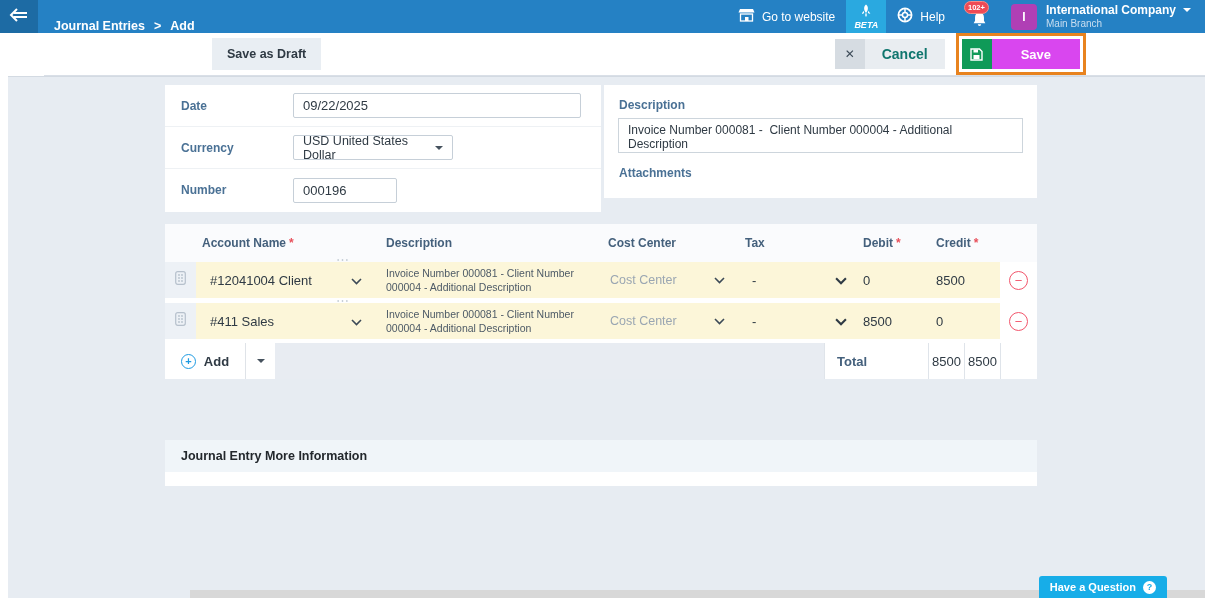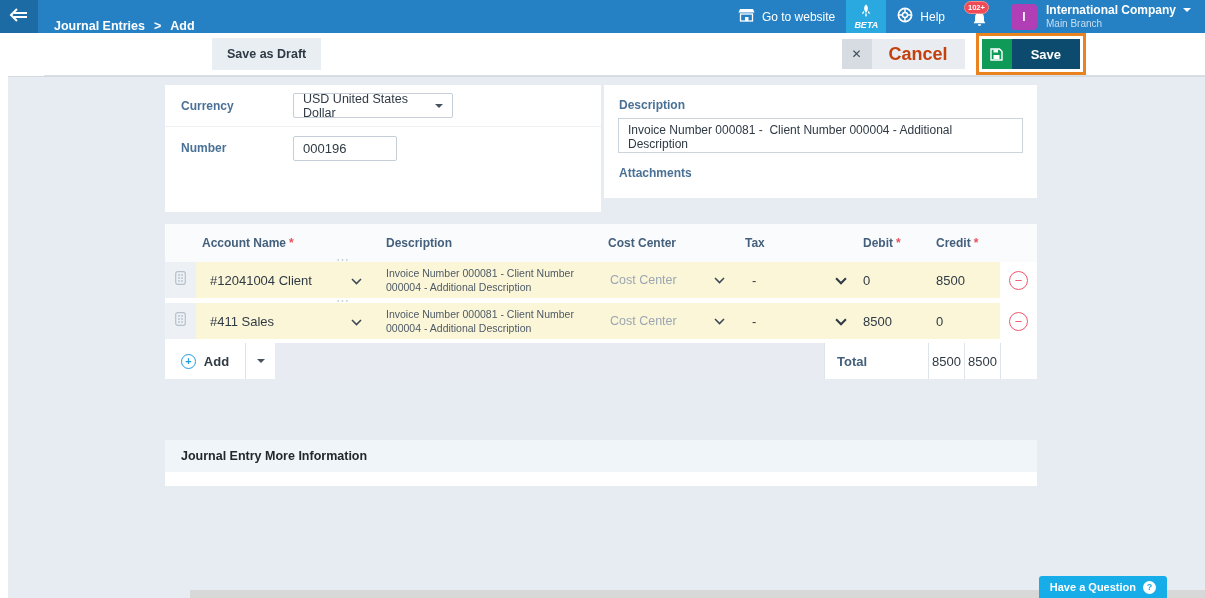--- a/index.html
+++ b/index.html
@@ -37,28 +37,28 @@
   
   .toolbar { position:absolute; top:33px; left:0; width:100%; height:43px; background:#fff;
              border-bottom:1px solid #d9dfe7; display:flex; align-items:center; z-index:4;margin-left:44px; }
   .draft-btn { margin-left:168px; background:#e9eef3; border:none; color:#2f3a44; font-weight:bold;
                font-size:12.5px; padding:9px 15px; cursor:pointer; font-family:inherit; }
   .toolbar-right { margin-left:auto; margin-right:163px; display:flex; align-items:center; gap:11px; }
   .cancel-btn { display:flex; align-items:stretch; border:none; padding:0; background:none;
                 cursor:pointer; height:30px; font-family:inherit; }
   .x-seg { width:30px; background:#d6dce2; color:#3c4a57; display:flex; align-items:center;
            justify-content:center; font-size:12px; }
-  .cancel-label { background:#e9edf1; color:#c2410c; font-weight:bold; font-size:18px;
+  .cancel-label { background:#e9edf1; color:#0f766e; font-weight:bold; font-size:14px;
                   display:flex; align-items:center; padding:0 17px; }
   .save-highlight { border:3px solid #e8831f; padding:3px; background:#fff; }
   .save-btn { display:flex; align-items:stretch; height:30px; border:none; padding:0; cursor:pointer;
               background:none; font-family:inherit; }
   .floppy-seg { width:30px; background:#0f9a58; display:flex; align-items:center; justify-content:center; }
-  .save-label { background:#0c4a6e; color:#fff; font-weight:bold; font-size:13px; display:flex;
-                align-items:center; padding:0 19px; }
+  .save-label { background:#d946ef; color:#fff; font-weight:bold; font-size:13px; display:flex;
+                align-items:center; padding:0 29px; }
 
   
   .content-bg { position:absolute; left:8px; top:76px; right:0; bottom:0; background:#e7ecf2;
                 border-top:1px solid #d3dae2; }
 
   
   .form-card { position:absolute; left:165px; top:85px; width:436px; height:127px; background:#fff; }
   .form-row { height:42px; display:flex; align-items:center; border-bottom:1px solid #eef1f4; }
   .form-row:last-child { border-bottom:none; }
   .form-label { width:128px; padding-left:16px; font-size:12px; font-weight:bold; color:#4a7195; flex:none; }
@@ -219,20 +219,24 @@
         <span class="save-label">Save</span>
       </button>
     </div>
   </div>
 </div>
 
 <div class="content-bg"></div>
 
 <section class="form-card">
   <div class="form-row">
+    <div class="form-label">Date</div>
+    <input class="text-input date-input" value="09/22/2025" style="">
+  </div>
+  <div class="form-row">
     <div class="form-label">Currency</div>
     <div class="select-box">
       <span>USD United States Dollar</span>
       <span class="caret-dark"></span>
     </div>
   </div>
   <div class="form-row">
     <div class="form-label">Number</div>
     <input class="text-input num-input" value="000196" style="">
   </div>

